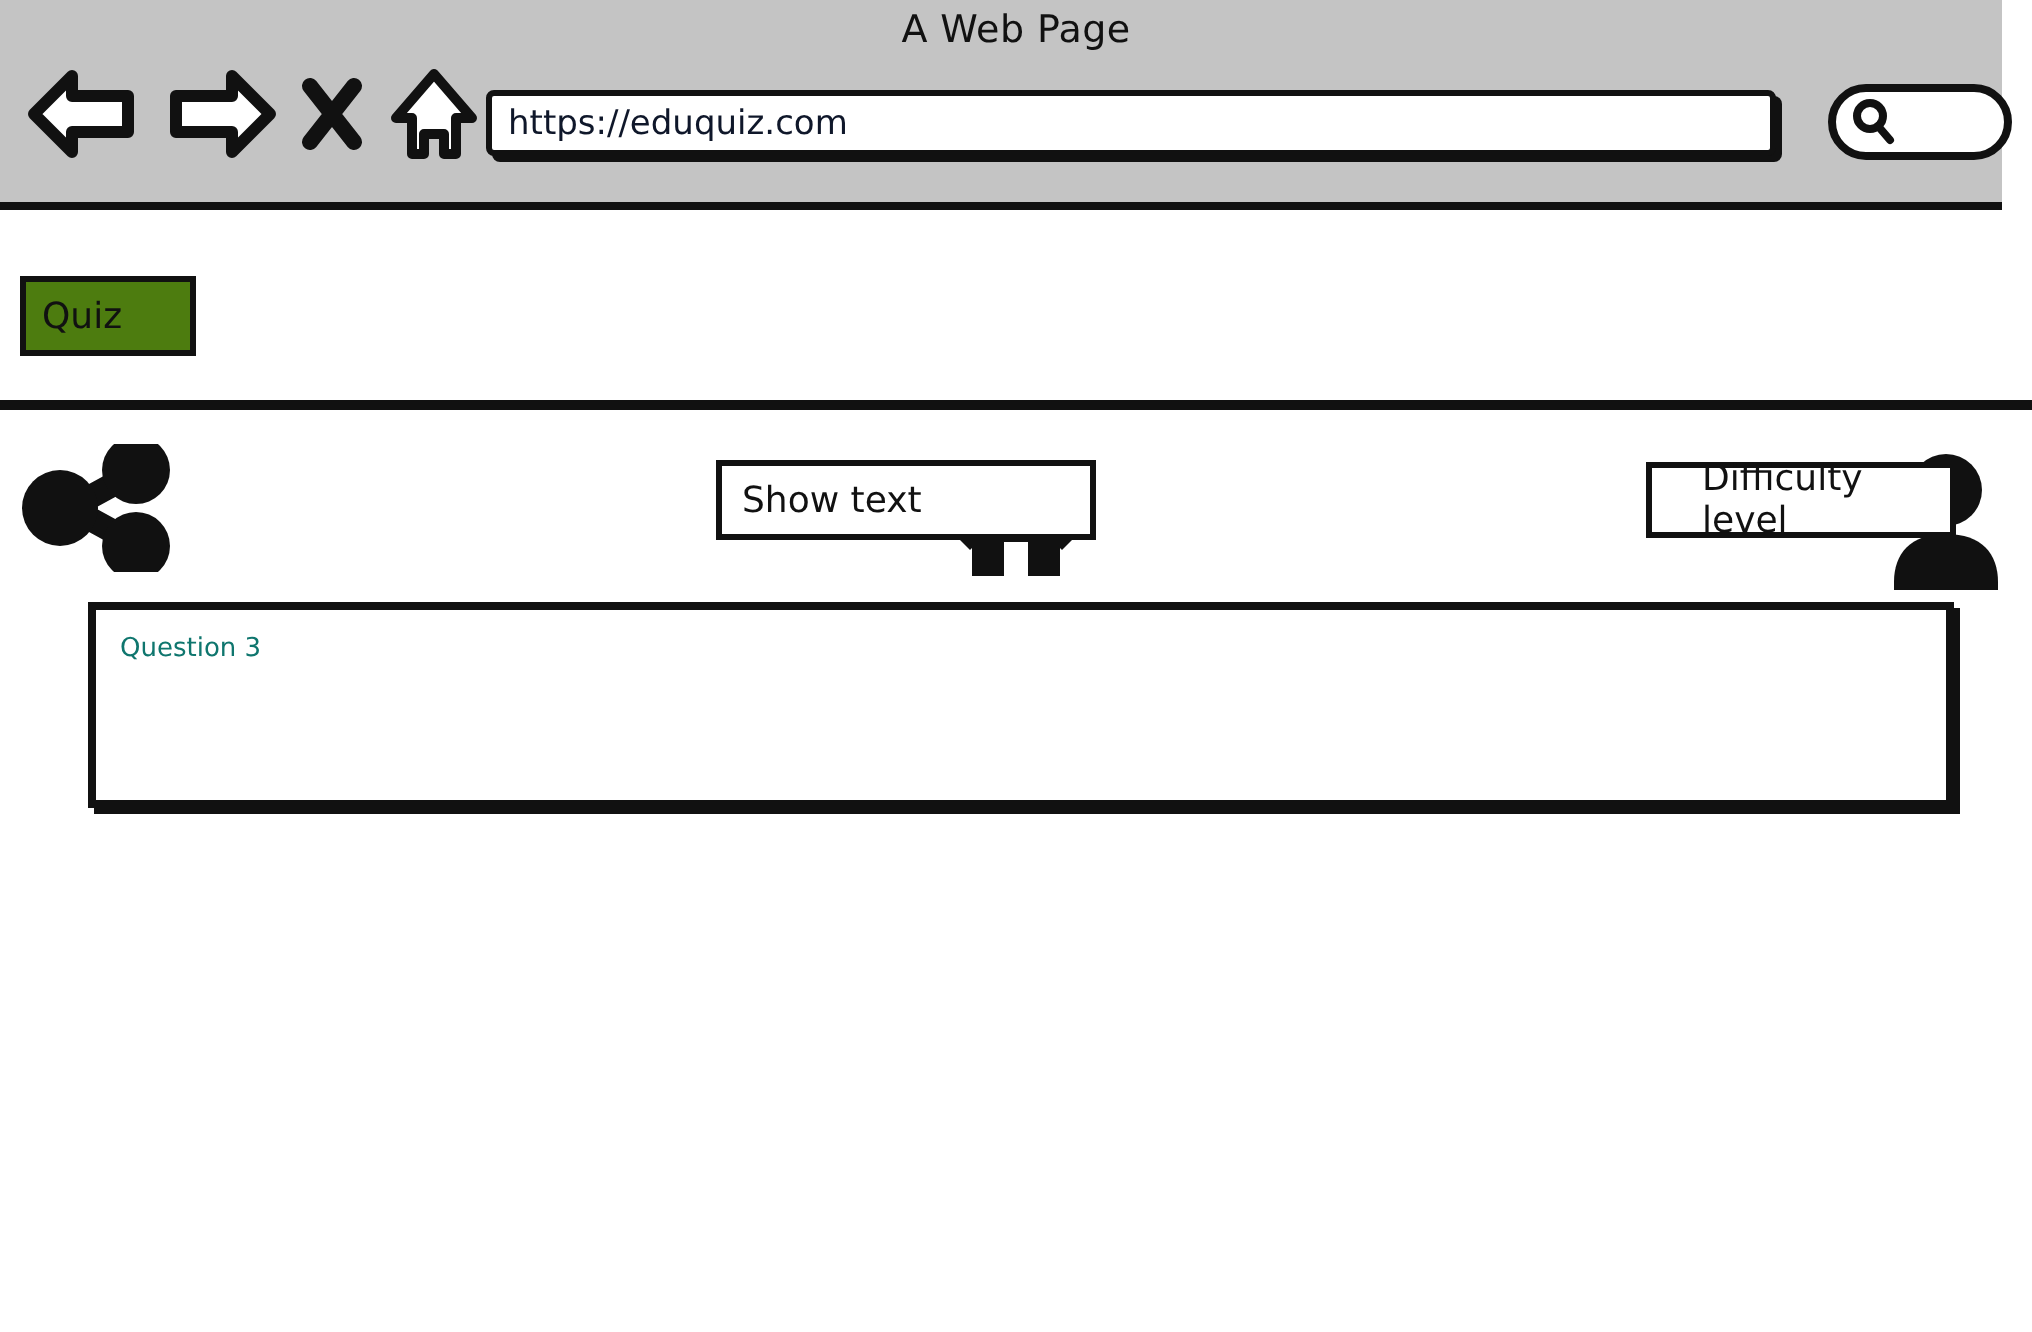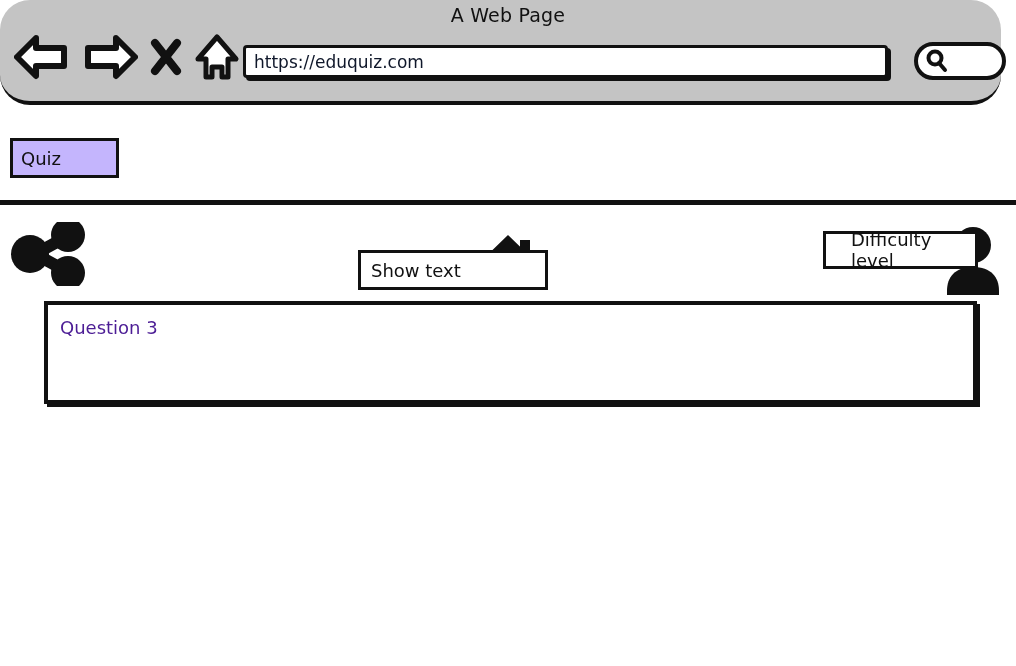--- a/index.html
+++ b/index.html
@@ -23,21 +23,20 @@
 
   
   .browser-chrome {
     position: absolute;
     left: 0; top: 0;
     width: 1001px;
     height: 105px;
     background: #c4c4c4;
     border-bottom: 4px solid #111111;
     box-sizing: border-box;
-    border-radius: 30px;
   }
   .chrome-title {
     position: absolute;
     left: 0; top: 4px;
     width: 1016px;
     text-align: center;
     font-size: 19px;
     color: #111111;
     letter-spacing: .2px;
   }
@@ -91,24 +90,24 @@
     left: 0; top: 105px;
     width: 1016px;
     height: 100px;
     background: #ffffff;
     border-bottom: 5px solid #111111;
     box-sizing: border-box;
   }
   .quiz-chip {
     position: absolute;
     left: 10px; top: 33px;
-    width: 109px;
+    width: 88px;
     height: 40px;
     border: 3px solid #111111;
-    background: #c4b5fd;
+    background: #4d7c0f;
     box-sizing: border-box;
     display: flex;
     align-items: center;
     padding-left: 8px;
     font-size: 18px;
     color: #111111;
   }
   .header-home {
     position: absolute;
     left: 472px; top: 125px;
@@ -136,21 +135,20 @@
     box-sizing: border-box;
     display: flex;
     align-items: center;
     color: #111111;
   }
   .btn-showtext {
     left: 358px; top: 230px;
     width: 190px; height: 40px;
     padding-left: 10px;
     font-size: 18px;
-    margin-top: 20px;
   }
   .btn-difficulty {
     left: 823px; top: 231px;
     width: 155px; height: 38px;
     padding-left: 25px;
     font-size: 18px;
   }
 
   
   .question-box {
@@ -159,22 +157,22 @@
     width: 933px;
     height: 103px;
     background: #ffffff;
     border: 4px solid #111111;
     box-sizing: border-box;
     box-shadow: 3px 3px 0 #111111;
   }
   .question-text {
     position: absolute;
     left: 12px; top: 12px;
-    font-size: 18px;
-    color: #4c1d95;
+    font-size: 13px;
+    color: #0f766e;
     text-align: center;
   }
 
   
   .options-row {
     position: absolute;
     left: 0; top: 435px;
     width: 1016px;
     height: 105px;
   }

